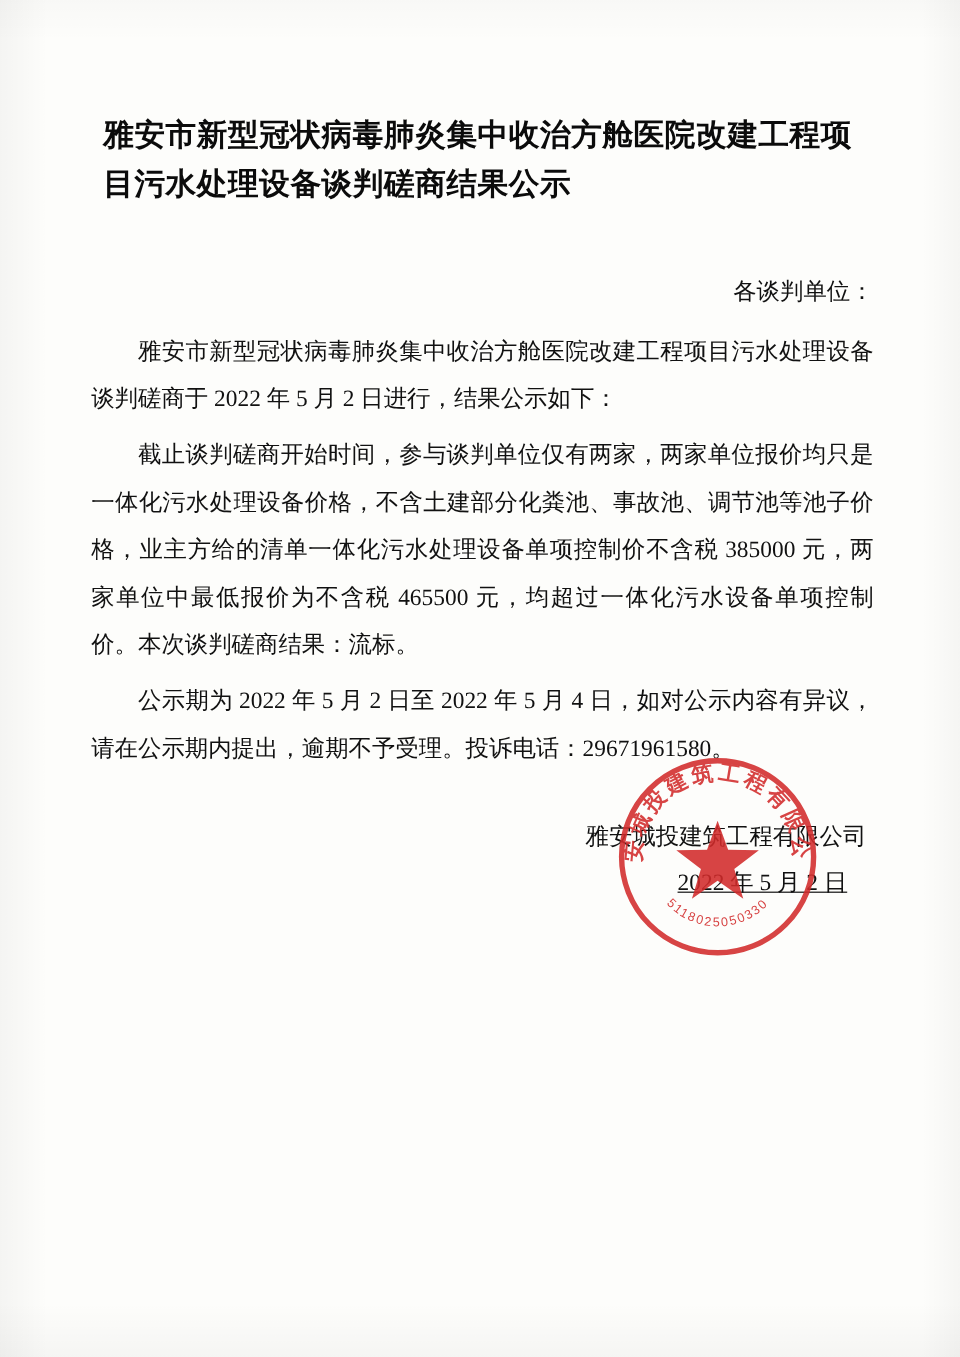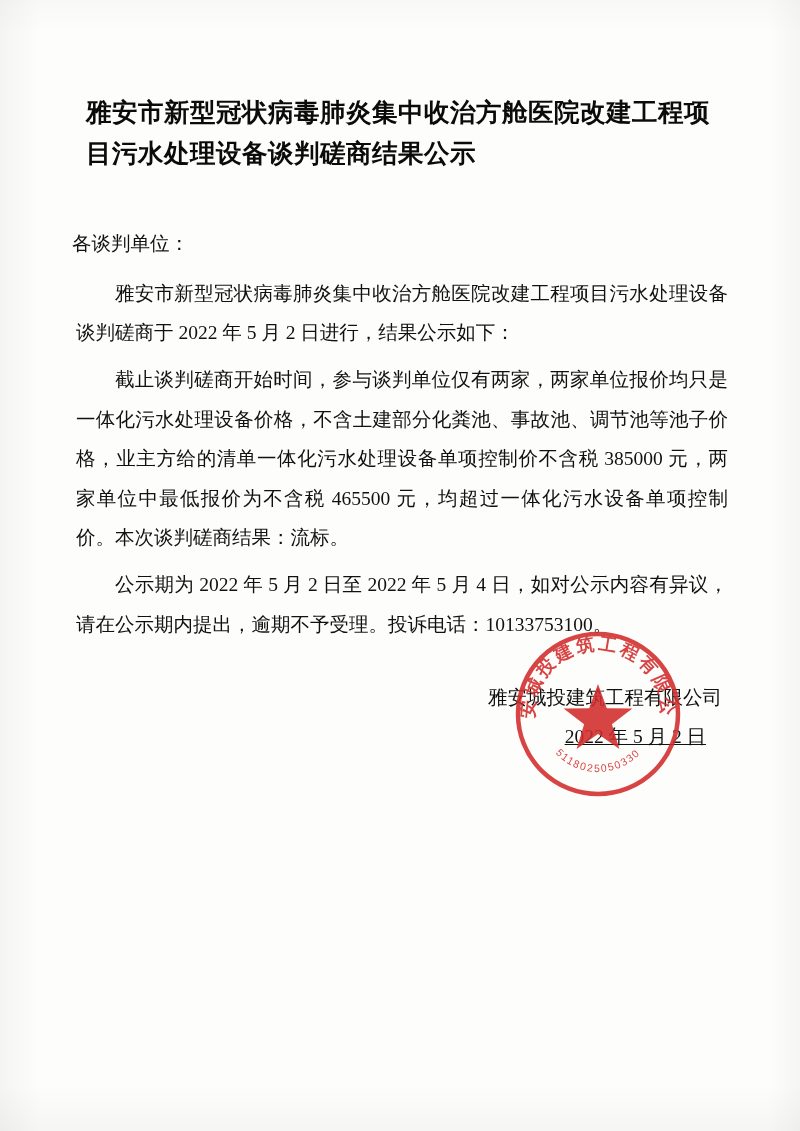--- a/index.html
+++ b/index.html
@@ -46,20 +46,21 @@
     line-height: 1.62;
     letter-spacing: 0.5px;
     color: #0b0b0b;
     margin: 0 14px 0 14px;
   }
   .salutation {
     margin-top: 50px;
     font-size: 19.5px;
     line-height: 1.9;
     color: #111;
+    text-align: right;
   }
   p.para {
     font-size: 19.5px;
     line-height: 2.02;
     margin: 8px 0 0 4px;
     text-indent: 2em;
     text-align: justify;
     text-justify: inter-ideograph;
     color: #111;
   }
@@ -115,21 +116,21 @@
 
 <div class="page">
   <div class="doc-body">
 
     <h1 class="doc-title">雅安市新型冠状病毒肺炎集中收治方舱医院改建工程项目污水处理设备谈判磋商结果公示</h1>
 
     <div class="salutation">各谈判单位：</div>
 
     <p class="para first">雅安市新型冠状病毒肺炎集中收治方舱医院改建工程项目污水处理设备谈判磋商于 2022 年 5 月 2 日进行，结果公示如下：</p>
     <p class="para">截止谈判磋商开始时间，参与谈判单位仅有两家，两家单位报价均只是一体化污水处理设备价格，不含土建部分化粪池、事故池、调节池等池子价格，业主方给的清单一体化污水处理设备单项控制价不含税 385000 元，两家单位中最低报价为不含税 465500 元，均超过一体化污水设备单项控制价。本次谈判磋商结果：流标。</p>
-    <p class="para">公示期为 2022 年 5 月 2 日至 2022 年 5 月 4 日，如对公示内容有异议，请在公示期内提出，逾期不予受理。投诉电话：10133753100。</p>
+    <p class="para">公示期为 2022 年 5 月 2 日至 2022 年 5 月 4 日，如对公示内容有异议，请在公示期内提出，逾期不予受理。投诉电话：29671961580。</p>
 
     <div class="sign-block">
       <div class="sign-line">雅安城投建筑工程有限公司</div>
       <div class="sign-line date">2022 年 5 月 2 日</div>
     </div>
 
   </div>
 
   <div class="seal">
     <svg viewBox="0 0 172 172" xmlns="http://www.w3.org/2000/svg" aria-hidden="true">

